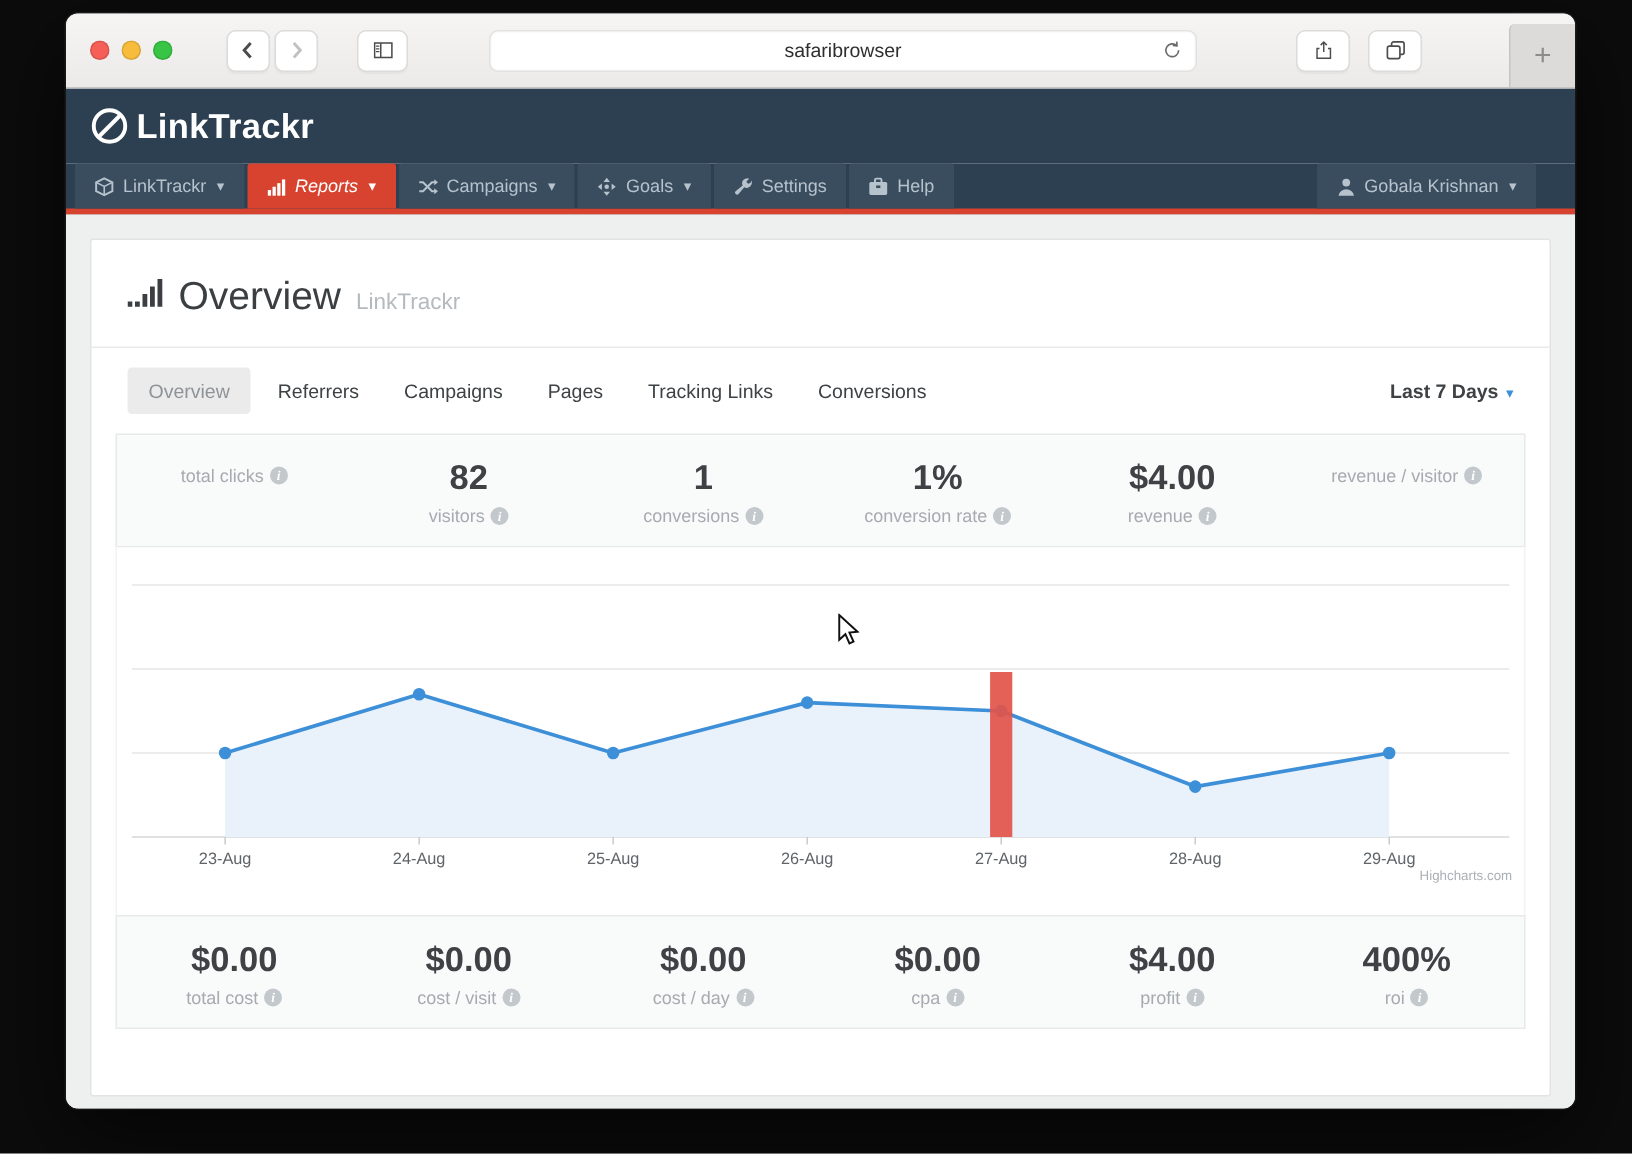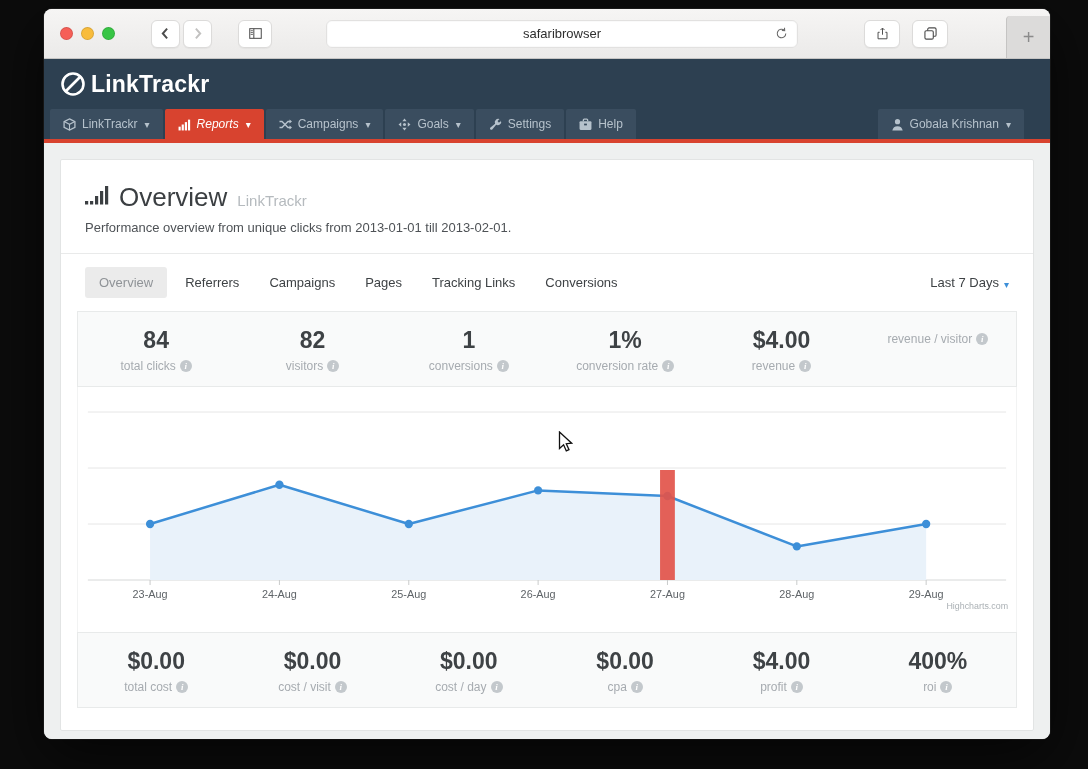--- a/index.html
+++ b/index.html
@@ -52,21 +52,21 @@
   .card-head { padding:22px 24px 18px; }
   .title-row { display:flex; align-items:baseline; gap:10px; }
   .page-title { font-size:26px; color:#3b3f42; font-weight:500; }
   .title-suffix { font-size:15px; color:#b5babe; }
   .subtitle { font-size:13px; color:#4e5256; margin-top:7px; }
   .divider { border-top:1px solid #e9eaea; }
 
   .tabs-row { display:flex; align-items:center; padding:13px 24px; }
   .tab { font-size:13px; color:#3e4245; margin-right:30px; }
   .tab.active { background:#ebebeb; color:#8f9397; padding:8px 14px; border-radius:3px; margin-right:18px; }
-  .range { margin-left:auto; font-size:13px; color:#3e4245; display:flex; align-items:flex-end; gap:5px; }
+  .range { margin-left:auto; font-size:13px; color:#3e4245; display:flex; align-items:flex-end; gap:5px;font-weight:bold; }
   .range .caret { color:#3d8fd8; font-size:10px; }
 
   .stats { margin:0 16px; background:#f9fafa; border:1px solid #e8eaea; display:flex; }
   .stats.bottom { margin-bottom:12px; }
   .stat { flex:1; text-align:center; padding:15px 0 13px; }
   .stat-value { font-size:23px; font-weight:600; color:#3e4245; }
   .stat-label { font-size:12px; color:#a6abb0; margin-top:5px; display:flex; justify-content:center; align-items:center; gap:4px; }
   .info-dot { width:12px; height:12px; border-radius:50%; background:#c3c8cc; color:#fff; font-size:9px; font-weight:bold;
     display:inline-flex; align-items:center; justify-content:center; font-style:italic; font-family:"Liberation Serif",serif; }
 
@@ -214,40 +214,38 @@
           <svg width="24" height="22" viewBox="0 0 24 22">
             <rect x="0" y="17" width="3.2" height="3.5" fill="#3b3f42"></rect>
             <rect x="5" y="17" width="3.2" height="3.5" fill="#3b3f42"></rect>
             <rect x="10" y="12" width="3.2" height="8.5" fill="#3b3f42"></rect>
             <rect x="15" y="7" width="3.2" height="13.5" fill="#3b3f42"></rect>
             <rect x="20" y="2" width="3.2" height="18.5" fill="#3b3f42"></rect>
           </svg>
           <span class="page-title">Overview</span>
           <span class="title-suffix">LinkTrackr</span>
         </div>
-        <div class="subtitle">Performance overview from unique clicks from 2013-01-01 till 2013-02-01.</div>
       </div>
       <div class="divider"></div>
 
       <div class="tabs-row">
         <span class="tab active">Overview</span>
         <span class="tab">Referrers</span>
         <span class="tab">Campaigns</span>
         <span class="tab">Pages</span>
         <span class="tab">Tracking Links</span>
         <span class="tab">Conversions</span>
         <span class="range">
           <span>Last 7 Days</span>
           <span class="caret">▾</span>
         </span>
       </div>
 
       <div class="stats">
         <div class="stat">
-          <div class="stat-value">84</div>
           <div class="stat-label">
               <span>total clicks</span>
               <span class="info-dot">i</span>
             </div>
         </div>
         <div class="stat">
           <div class="stat-value">82</div>
           <div class="stat-label">
               <span>visitors</span>
               <span class="info-dot">i</span>

